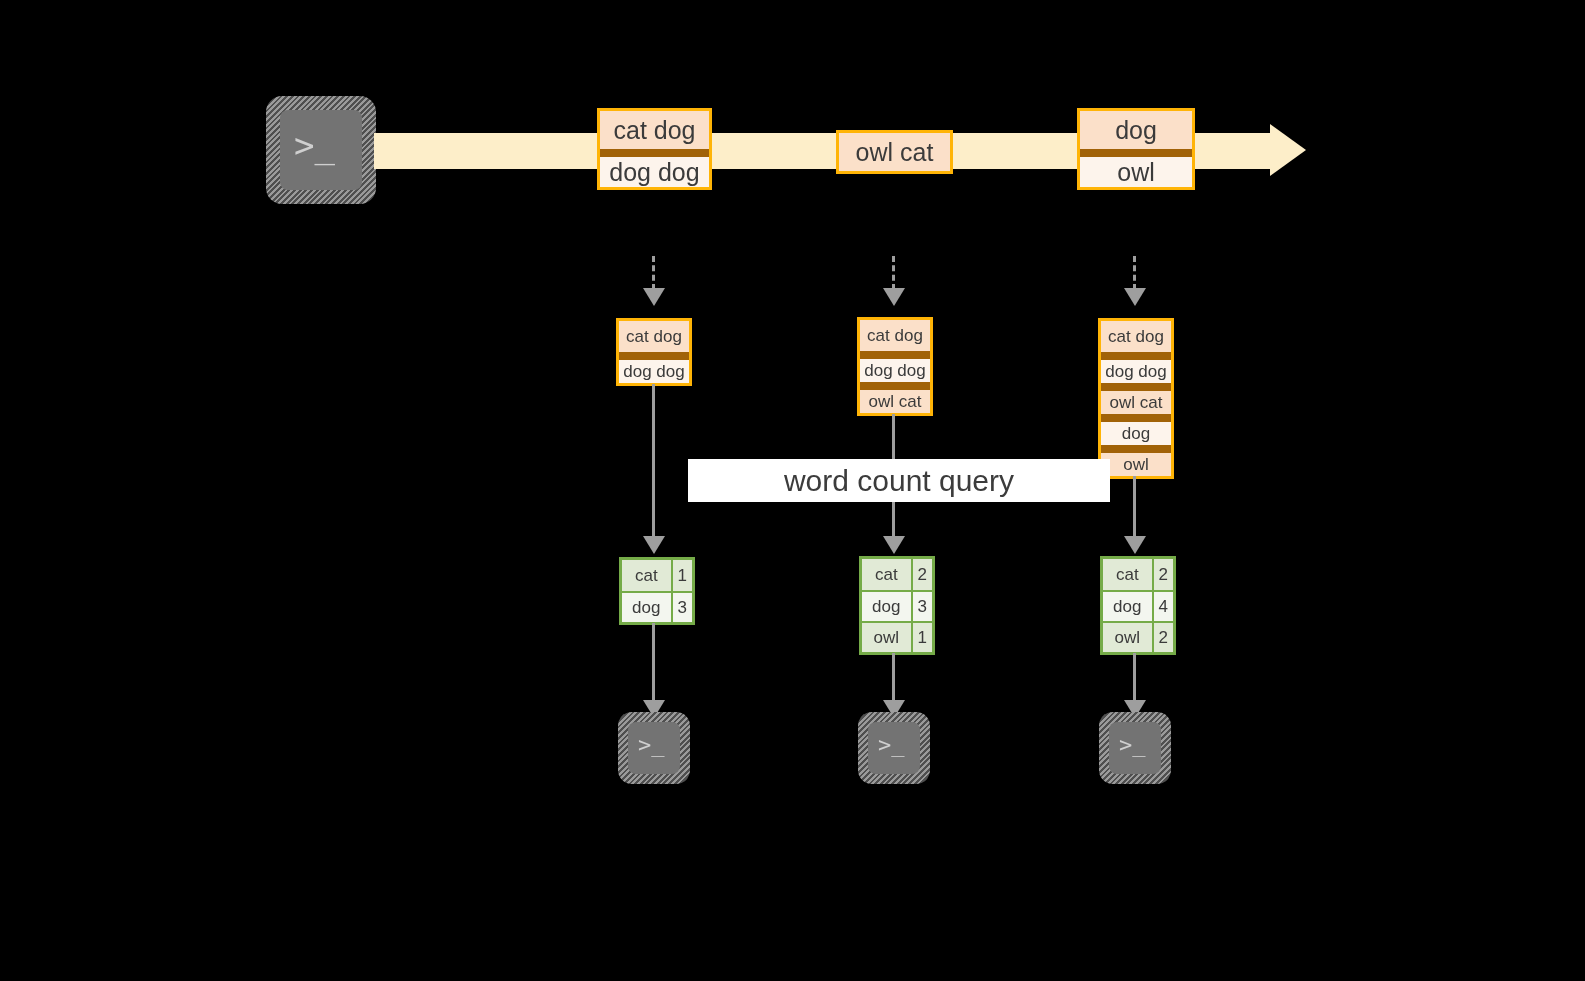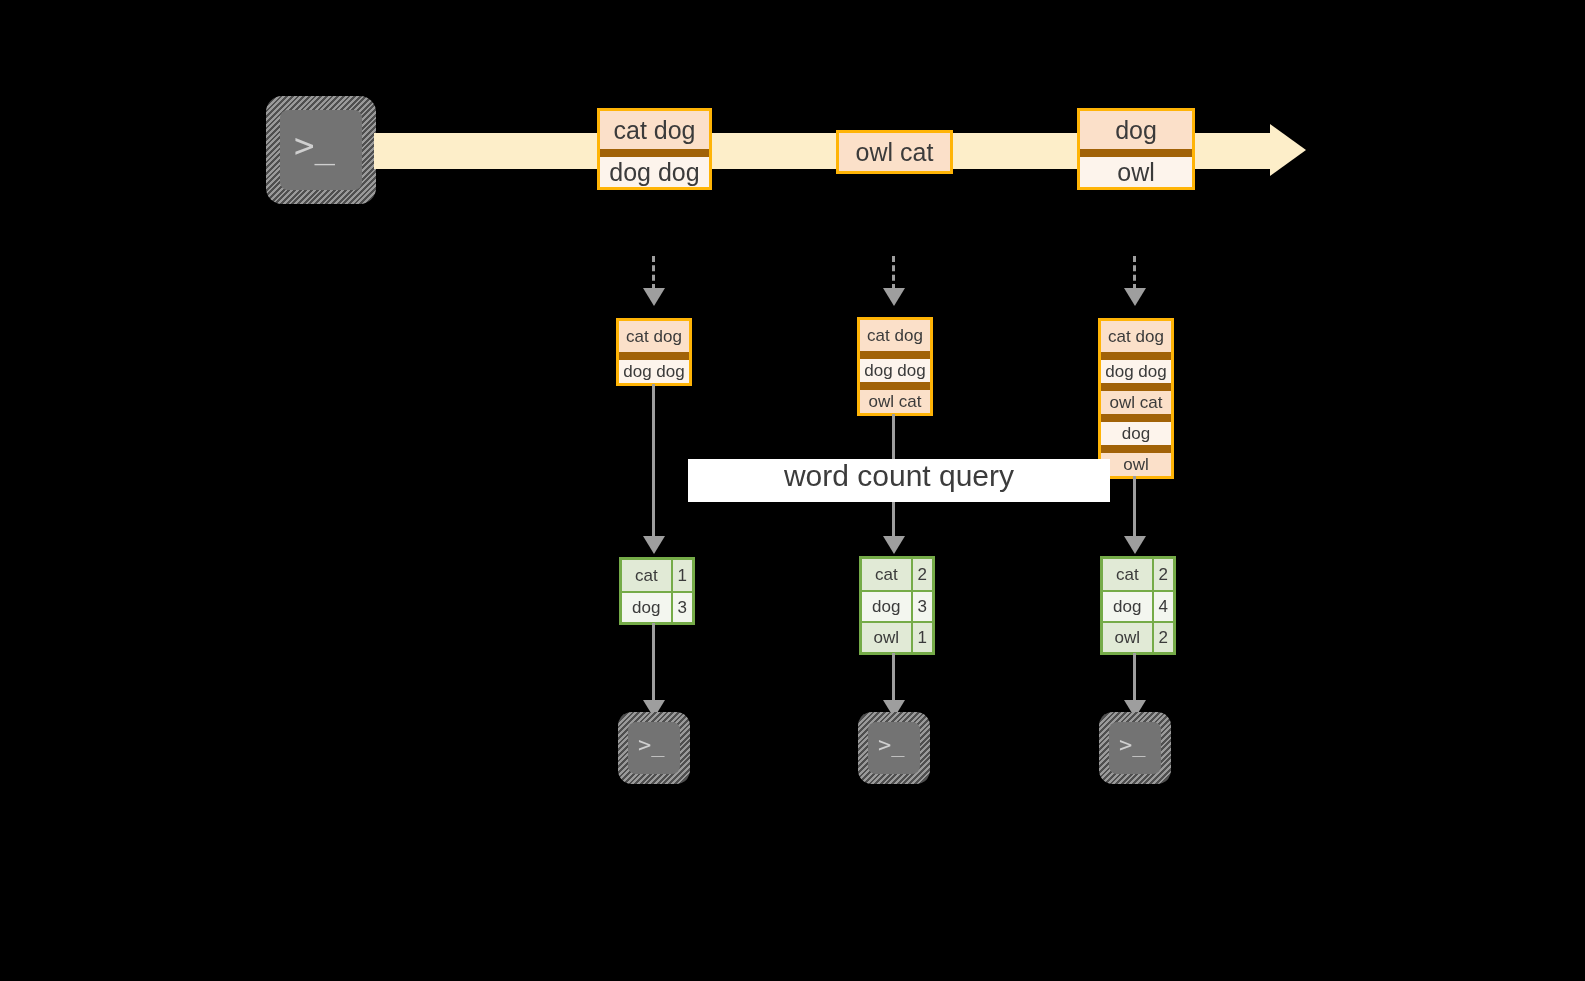--- a/index.html
+++ b/index.html
@@ -144,20 +144,21 @@
 
   
   .query-band {
     position: absolute;
     left: 688px;
     top: 459px;
     width: 422px;
     height: 43px;
     background: #ffffff;
     display: flex;
+    align-items: center;
     justify-content: center;
   }
   .query-band .label {
     font-size: 30px;
     color: #3c3c3c;
     white-space: nowrap;
   }
 </style>
 </head>
 <body>

